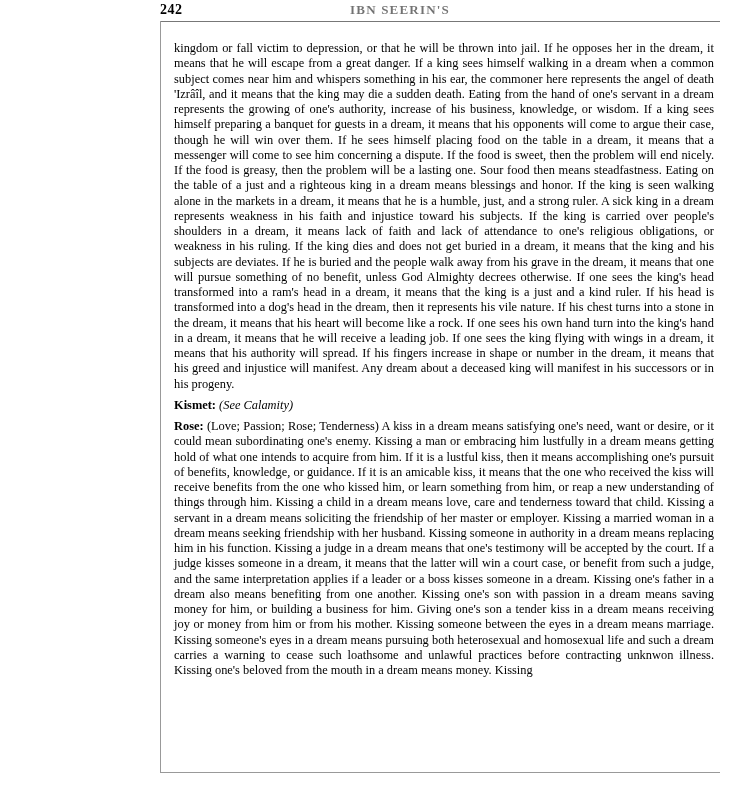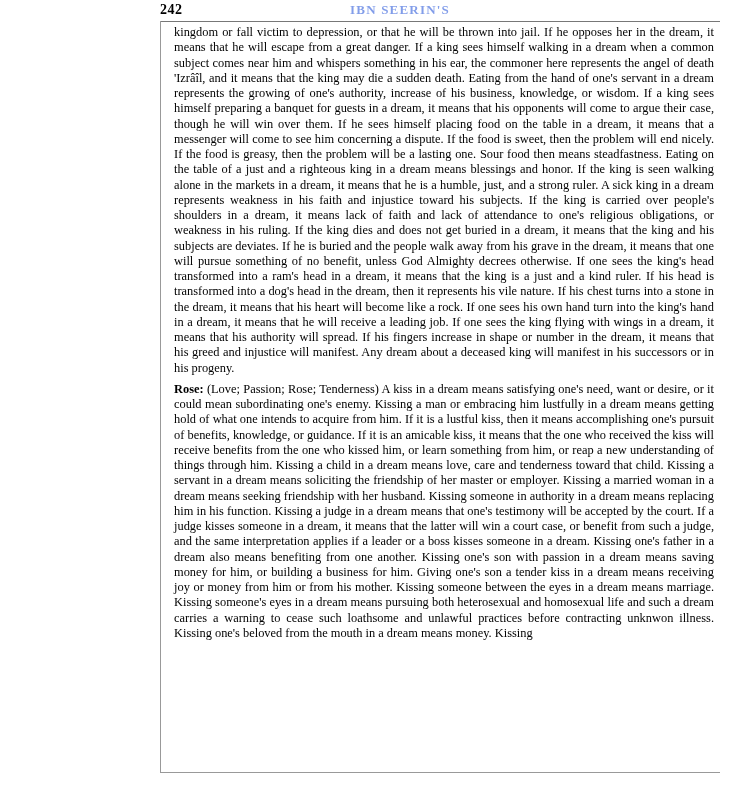--- a/index.html
+++ b/index.html
@@ -39,21 +39,21 @@
     letter-spacing: 0.5px;
   }
   .header .running-title {
     position: absolute;
     left: 190px;
     top: 0;
     font-family: "Liberation Serif", serif;
     font-size: 13px;
     font-weight: bold;
     letter-spacing: 1.2px;
-    color: #1d4ed8;
+    color: #000000;
     opacity: 0.55;
     white-space: nowrap;
   }
   .rule-top {
     position: absolute;
     left: 160px;
     top: 21px;
     width: 560px;
     height: 1px;
     background: #777;
@@ -74,21 +74,21 @@
     height: 1px;
     background: #999;
   }
   .body-col {
     position: absolute;
     left: 174px;
     top: 25px;
     width: 540px;
   }
   p.para {
-    margin: 0 0 0 0;
+    margin: 16px 0 0 0;
     font-size: 12.4px;
     line-height: 15.25px;
     text-align: justify;
     text-justify: inter-word;
     hyphens: none;
     font-family: "Liberation Serif", serif;
   }
   .entry {
     margin-top: 6px;
     font-size: 12.4px;
@@ -114,20 +114,24 @@
   </div>
 
   <div class="rule-top"></div>
   <div class="rule-left"></div>
   <div class="rule-bottom"></div>
 
   <div class="body-col">
 
     <p class="para">kingdom or fall victim to depression, or that he will be thrown into jail. If he opposes her in the dream, it means that he will escape from a great danger. If a king sees himself walking in a dream when a common subject comes near him and whispers something in his ear, the commoner here represents the angel of death 'Izrâîl, and it means that the king may die a sudden death. Eating from the hand of one's servant in a dream represents the growing of one's authority, increase of his business, knowledge, or wisdom. If a king sees himself preparing a banquet for guests in a dream, it means that his opponents will come to argue their case, though he will win over them. If he sees himself placing food on the table in a dream, it means that a messenger will come to see him concerning a dispute. If the food is sweet, then the problem will end nicely. If the food is greasy, then the problem will be a lasting one. Sour food then means steadfastness. Eating on the table of a just and a righteous king in a dream means blessings and honor. If the king is seen walking alone in the markets in a dream, it means that he is a humble, just, and a strong ruler. A sick king in a dream represents weakness in his faith and injustice toward his subjects. If the king is carried over people's shoulders in a dream, it means lack of faith and lack of attendance to one's religious obligations, or weakness in his ruling. If the king dies and does not get buried in a dream, it means that the king and his subjects are deviates. If he is buried and the people walk away from his grave in the dream, it means that one will pursue something of no benefit, unless God Almighty decrees otherwise. If one sees the king's head transformed into a ram's head in a dream, it means that the king is a just and a kind ruler. If his head is transformed into a dog's head in the dream, then it represents his vile nature. If his chest turns into a stone in the dream, it means that his heart will become like a rock. If one sees his own hand turn into the king's hand in a dream, it means that he will receive a leading job. If one sees the king flying with wings in a dream, it means that his authority will spread. If his fingers increase in shape or number in the dream, it means that his greed and injustice will manifest. Any dream about a deceased king will manifest in his successors or in his progeny.</p>
 
+    <div class="entry">
+      <span class="term">Kismet:</span>
+      <span class="cross">(See Calamity)</span>
+    </div>
 
     <div class="entry">
       <span class="term">Rose:</span>
       <span>(Love; Passion; Rose; Tenderness) A kiss in a dream means satisfying one's need, want or desire, or it could mean subordinating one's enemy. Kissing a man or embracing him lustfully in a dream means getting hold of what one intends to acquire from him. If it is a lustful kiss, then it means accomplishing one's pursuit of benefits, knowledge, or guidance. If it is an amicable kiss, it means that the one who received the kiss will receive benefits from the one who kissed him, or learn something from him, or reap a new understanding of things through him. Kissing a child in a dream means love, care and tenderness toward that child. Kissing a servant in a dream means soliciting the friendship of her master or employer. Kissing a married woman in a dream means seeking friendship with her husband. Kissing someone in authority in a dream means replacing him in his function. Kissing a judge in a dream means that one's testimony will be accepted by the court. If a judge kisses someone in a dream, it means that the latter will win a court case, or benefit from such a judge, and the same interpretation applies if a leader or a boss kisses someone in a dream. Kissing one's father in a dream also means benefiting from one another. Kissing one's son with passion in a dream means saving money for him, or building a business for him. Giving one's son a tender kiss in a dream means receiving joy or money from him or from his mother. Kissing someone between the eyes in a dream means marriage. Kissing someone's eyes in a dream means pursuing both heterosexual and homosexual life and such a dream carries a warning to cease such loathsome and unlawful practices before contracting unknwon illness. Kissing one's beloved from the mouth in a dream means money. Kissing</span>
     </div>
 
   </div>
 </div>
 
 </body></html>

